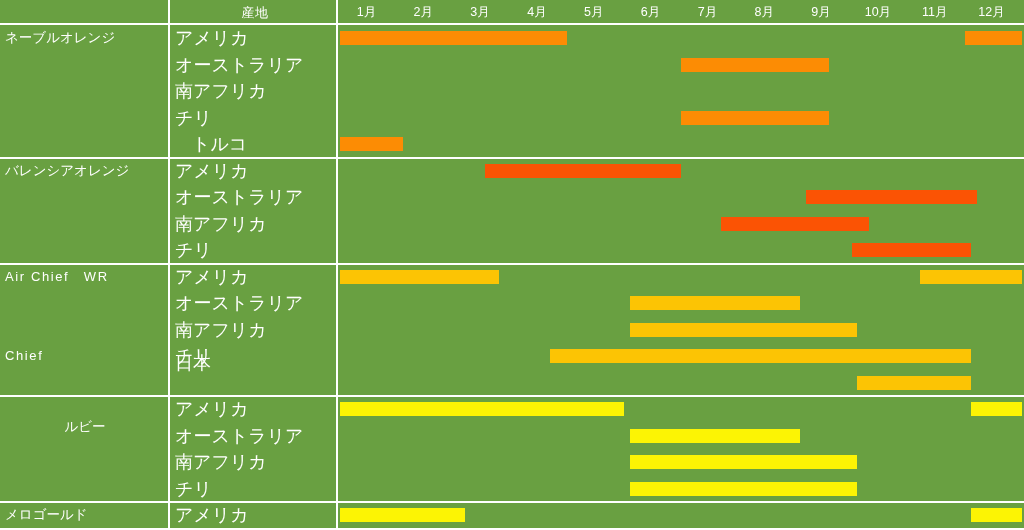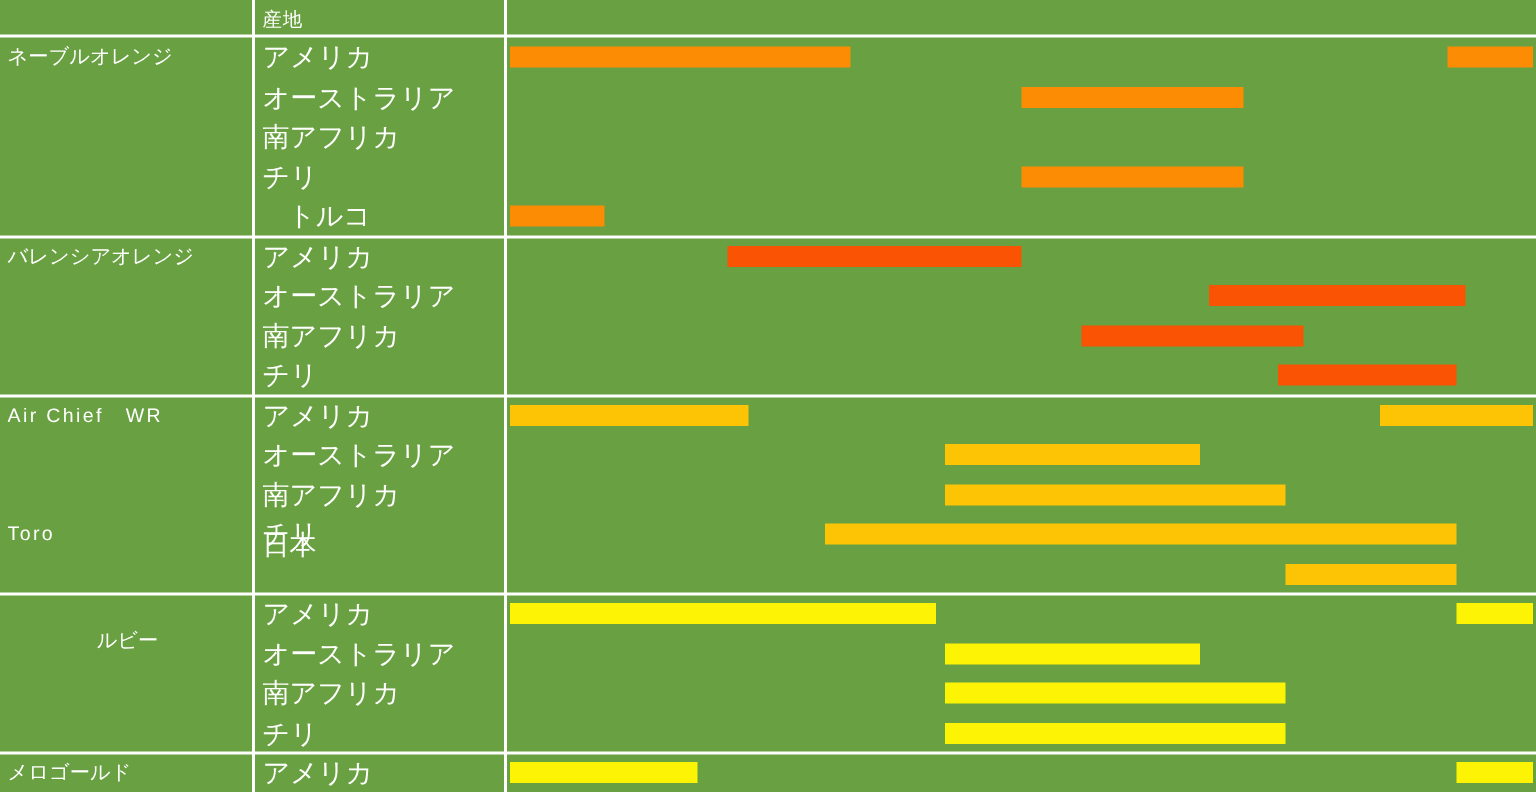--- a/index.html
+++ b/index.html
@@ -32,21 +32,21 @@
     position: absolute;
     top: 0; height: 25px;
     color: #ffffff;
     font-size: 13px;
     line-height: 25px;
     letter-spacing: 0.5px;
     white-space: nowrap;
     overflow: hidden;
   }
   .hdr-brand  { left: 4px;   width: 164px; }
-  .hdr-origin { left: 175px; width: 160px; }
+  .hdr-origin { left: 175px; width: 160px; text-align: center; }
 
   .month-track {
     position: absolute;
     left: 338px; top: 0;
     width: 686px; height: 25px;
   }
   .month-label {
     position: absolute;
     top: 0; height: 25px;
     line-height: 25px;
@@ -109,20 +109,34 @@
   }
 </style>
 </head>
 <body>
 
 <div id="root">
   <div class="grid">
 
     <div class="header">
       <div class="hdr-cell hdr-origin">産地</div>
+      <div class="month-track" id="month-track">
+          <div class="month-label" style="left: 2px; width: 52.8333px;">1月</div>
+          <div class="month-label" style="left: 58.8333px; width: 52.8333px;">2月</div>
+          <div class="month-label" style="left: 115.667px; width: 52.8333px;">3月</div>
+          <div class="month-label" style="left: 172.5px; width: 52.8333px;">4月</div>
+          <div class="month-label" style="left: 229.333px; width: 52.8333px;">5月</div>
+          <div class="month-label" style="left: 286.167px; width: 52.8333px;">6月</div>
+          <div class="month-label" style="left: 343px; width: 52.8333px;">7月</div>
+          <div class="month-label" style="left: 399.833px; width: 52.8333px;">8月</div>
+          <div class="month-label" style="left: 456.667px; width: 52.8333px;">9月</div>
+          <div class="month-label" style="left: 513.5px; width: 52.8333px;">10月</div>
+          <div class="month-label" style="left: 570.333px; width: 52.8333px;">11月</div>
+          <div class="month-label" style="left: 627.167px; width: 52.8333px;">12月</div>
+        </div>
     </div>
 
     <div id="lines-layer">
         <div class="hline" style="top: 23px;"></div>
         <div class="hline" style="top: 156.5px;"></div>
         <div class="hline" style="top: 262.5px;"></div>
         <div class="hline" style="top: 395px;"></div>
         <div class="hline" style="top: 501px;"></div>
         <div class="hline" style="top: 527.5px;"></div>
       </div>
@@ -141,21 +155,21 @@
         <div class="origin-cell" style="top: 184px;">オーストラリア</div>
         <div class="origin-cell" style="top: 210.5px;">南アフリカ</div>
         <div class="origin-cell" style="top: 237px;">チリ</div>
         <div class="brand-cell" style="top: 157.5px;">バレンシアオレンジ</div>
         <div class="origin-cell" style="top: 263.5px;">アメリカ</div>
         <div class="origin-cell" style="top: 290px;">オーストラリア</div>
         <div class="origin-cell" style="top: 316.5px;">南アフリカ</div>
         <div class="origin-cell" style="top: 343px;">チリ</div>
         <div class="origin-cell" style="top: 350px;">日本</div>
         <div class="brand-cell latin" style="top: 263.5px;">Air Chief　WR</div>
-        <div class="brand-cell latin" style="top: 343px;">Toro</div>
+        <div class="brand-cell latin" style="top: 343px;">Chief</div>
         <div class="origin-cell" style="top: 396px;">アメリカ</div>
         <div class="origin-cell" style="top: 422.5px;">オーストラリア</div>
         <div class="origin-cell" style="top: 449px;">南アフリカ</div>
         <div class="origin-cell" style="top: 475.5px;">チリ</div>
         <div class="brand-cell" style="top: 414px; text-align: center;">ルビー</div>
         <div class="origin-cell" style="top: 502px;">アメリカ</div>
         <div class="brand-cell" style="top: 502px;">メロゴールド</div>
       </div>
     <div id="bars-layer">
         <div class="bar" style="left: 340px; width: 227.333px; top: 31px; background: rgb(252, 140, 4);"></div>

